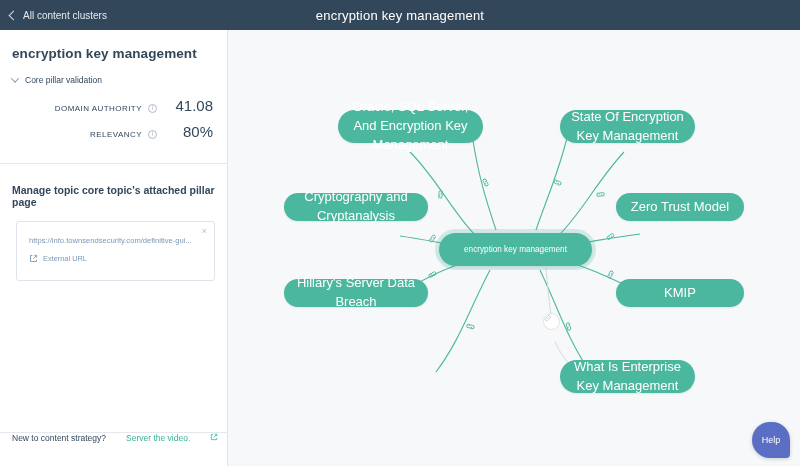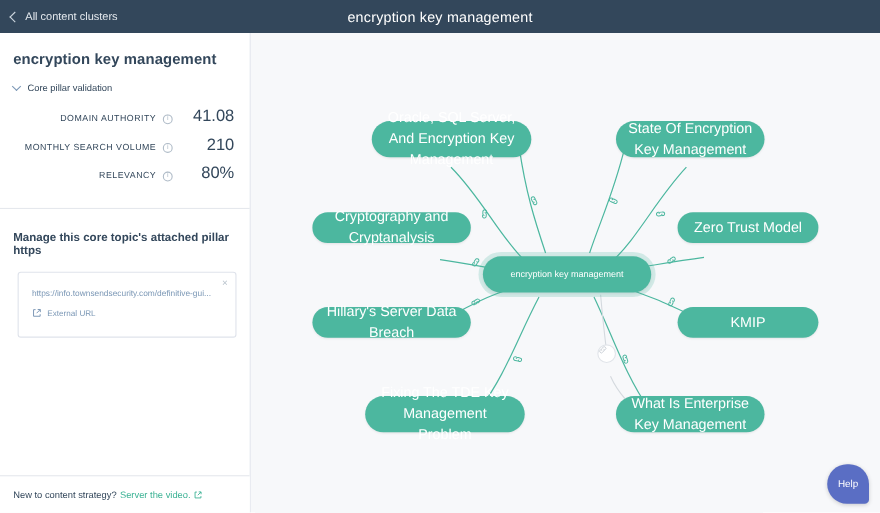--- a/index.html
+++ b/index.html
@@ -108,21 +108,21 @@
   .ext-icon { width: 9px; height: 9px; display: inline-block; }
   .card-close {
     position: absolute; top: 5px; right: 7px;
     font-size: 9px; color: #b8c2cc; cursor: pointer; line-height: 1;
   }
 
   .sidebar-footer {
     position: absolute; bottom: 0; left: 0;
     width: 227px; height: 34px;
     border-top: 1px solid #e5e8ed; background: #fff;
-    display: flex; align-items: center; gap: 3px;
+    display: flex; align-items: flex-start; gap: 20px;
     padding-left: 12px;
     font-size: 8.5px; color: #33475b;
   }
   .footer-link { color: #3bb294; cursor: pointer; }
   .footer-ext { width: 8px; height: 8px; display: inline-block; }
 
   
   .canvas {
     position: absolute; top: 30px; left: 228px;
     width: 572px; height: 436px;
@@ -197,34 +197,29 @@
       <span>Core pillar validation</span>
     </div>
 
     <div class="metrics">
       <div class="metric-row">
         <span class="metric-label">DOMAIN AUTHORITY</span>
         <span class="info-icon">i</span>
         <span class="metric-value">41.08</span>
       </div>
       <div class="metric-row">
-        <span class="metric-label">MONTHLY SEARCH VOLUME</span>
-        <span class="info-icon">i</span>
-        <span class="metric-value">210</span>
-      </div>
-      <div class="metric-row">
         <span class="metric-label">RELEVANCY</span>
         <span class="info-icon">i</span>
         <span class="metric-value">80%</span>
       </div>
     </div>
 
     <div class="divider"></div>
 
-    <div class="pillar-heading">Manage this core topic's attached pillar https</div>
+    <div class="pillar-heading">Manage topic core topic's attached pillar page</div>
 
     <div class="pillar-card">
       <span class="card-close">×</span>
       <div class="pillar-url">https://info.townsendsecurity.com/definitive-gui...</div>
       <div class="pillar-sub">
         <span class="ext-icon">
           <svg viewBox="0 0 12 12" width="9" height="9" fill="none" stroke="#7c98b6" stroke-width="1.2">
             <path d="M4.5 2H2v8h8V7.5"></path>
               <path d="M7 1.8h3.2V5"></path>
               <path d="M10 2L5.7 6.3"></path>
@@ -345,20 +340,19 @@
     <div class="node" style="left:332px; top:80px; width:135px; height:33px;">State Of Encryption Key Management</div>
 
     <div class="node" style="left:56px; top:163px; width:144px; height:28px;">Cryptography and Cryptanalysis</div>
 
     <div class="node" style="left:388px; top:163px; width:128px; height:28px;">Zero Trust Model</div>
 
     <div class="node" style="left:56px; top:249px; width:144px; height:28px;">Hillary's Server Data Breach</div>
 
     <div class="node" style="left:388px; top:249px; width:128px; height:28px;">KMIP</div>
 
-    <div class="node" style="left:104px; top:330px; width:145px; height:33px;">Fixing The TDE Key Management Problem</div>
 
     <div class="node" style="left:332px; top:330px; width:135px; height:33px;">What Is Enterprise Key Management</div>
 
     <div class="help-bubble">Help</div>
   </div>
 
 </div>
 
 </body></html>

